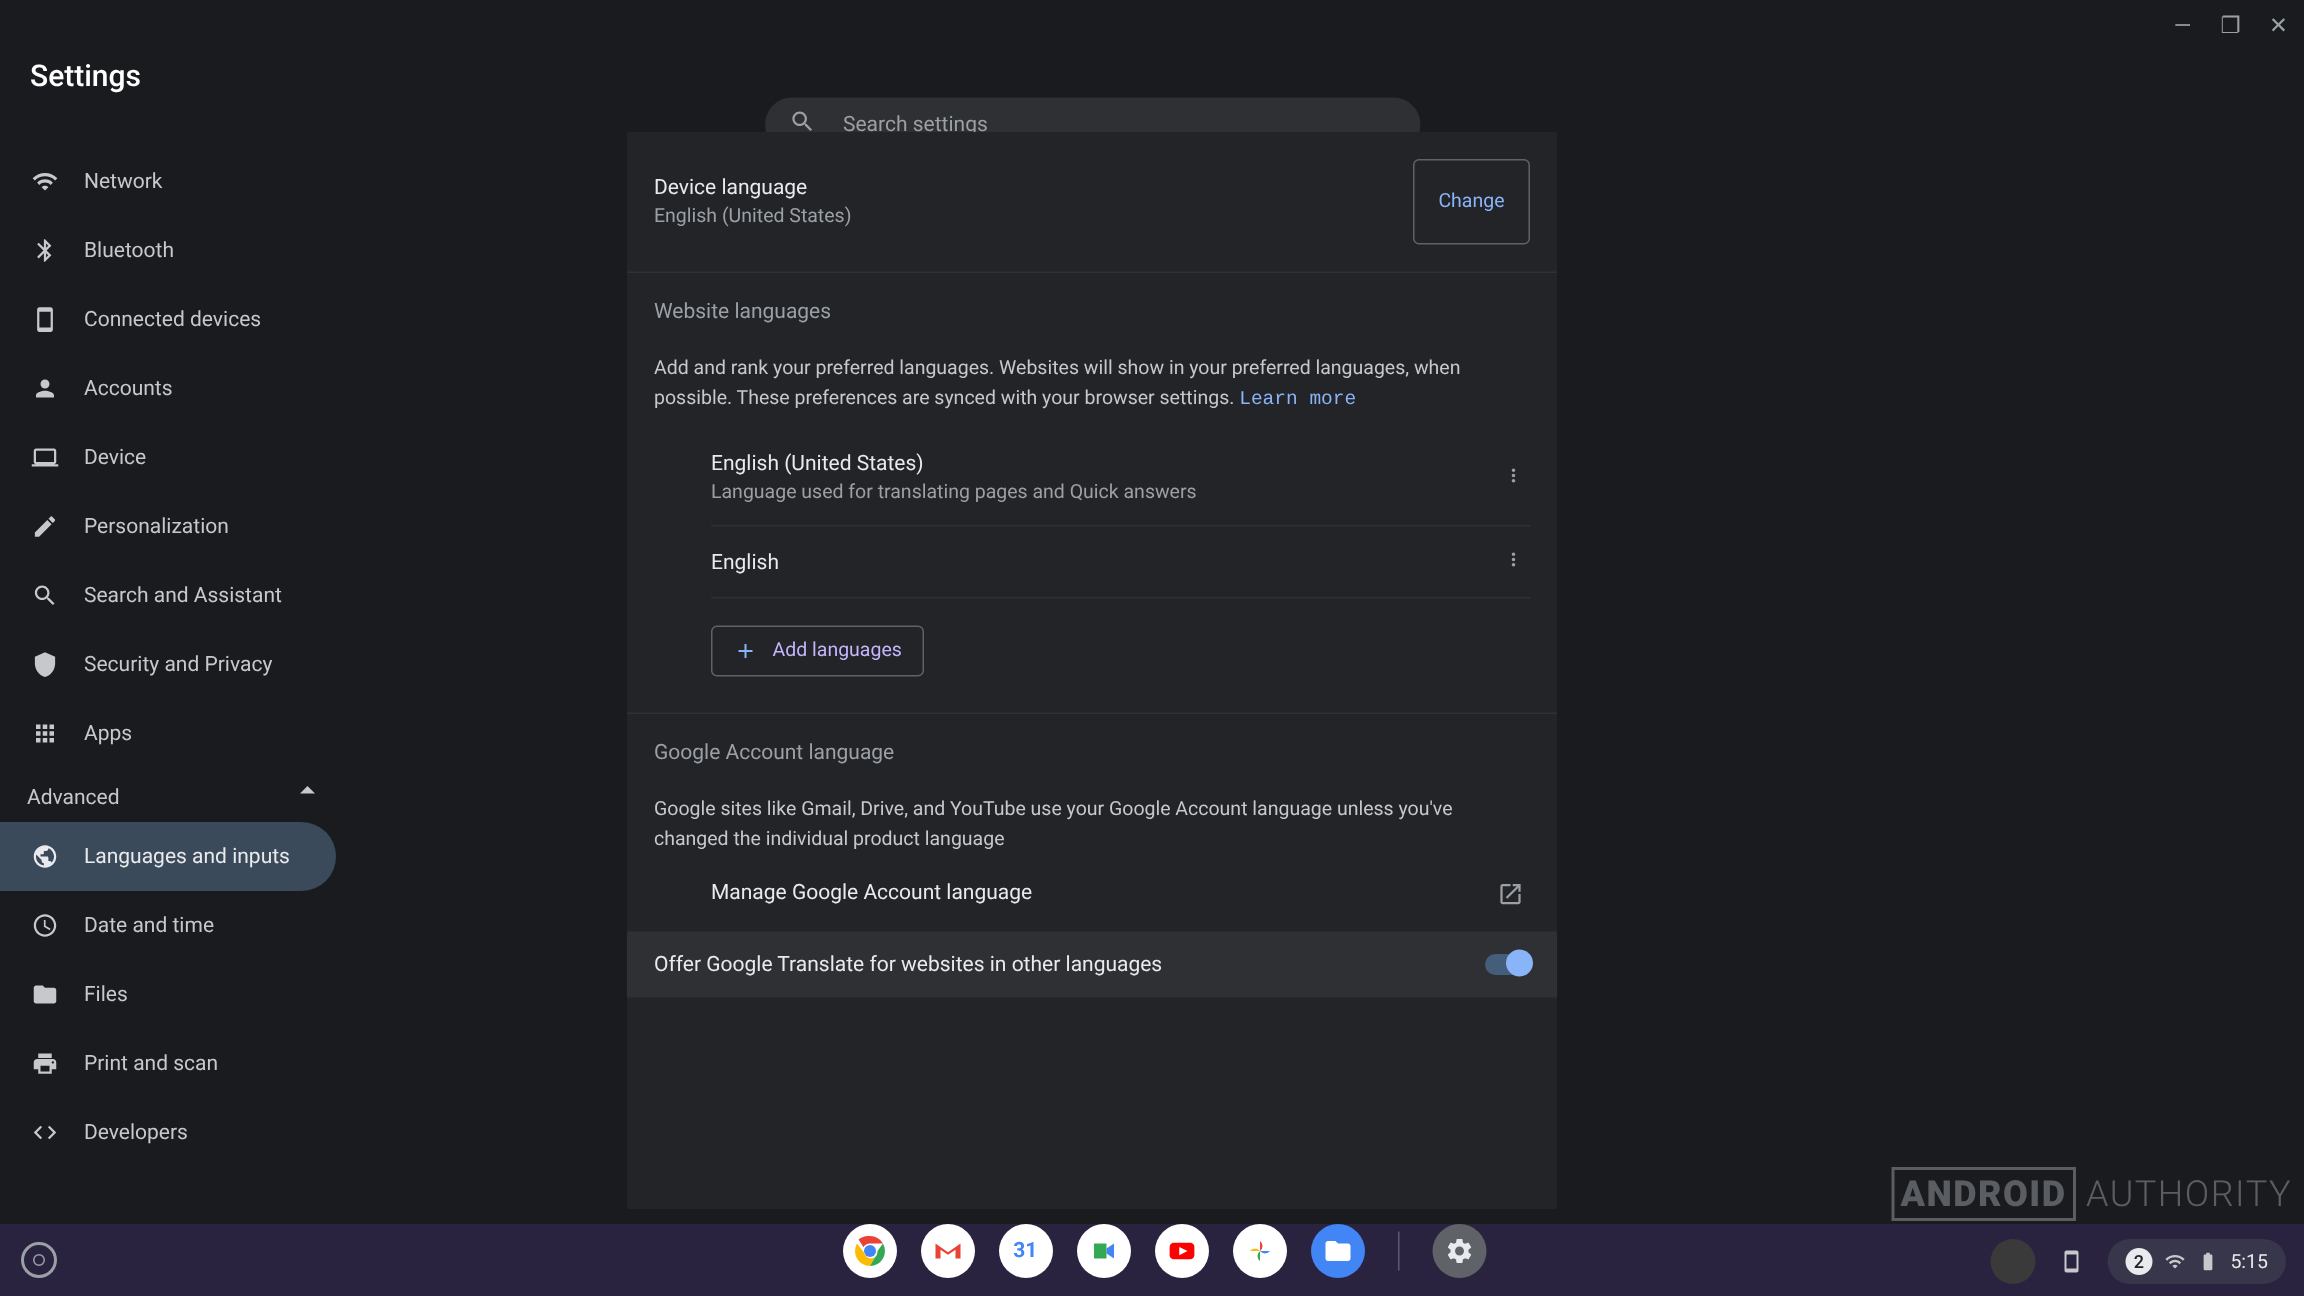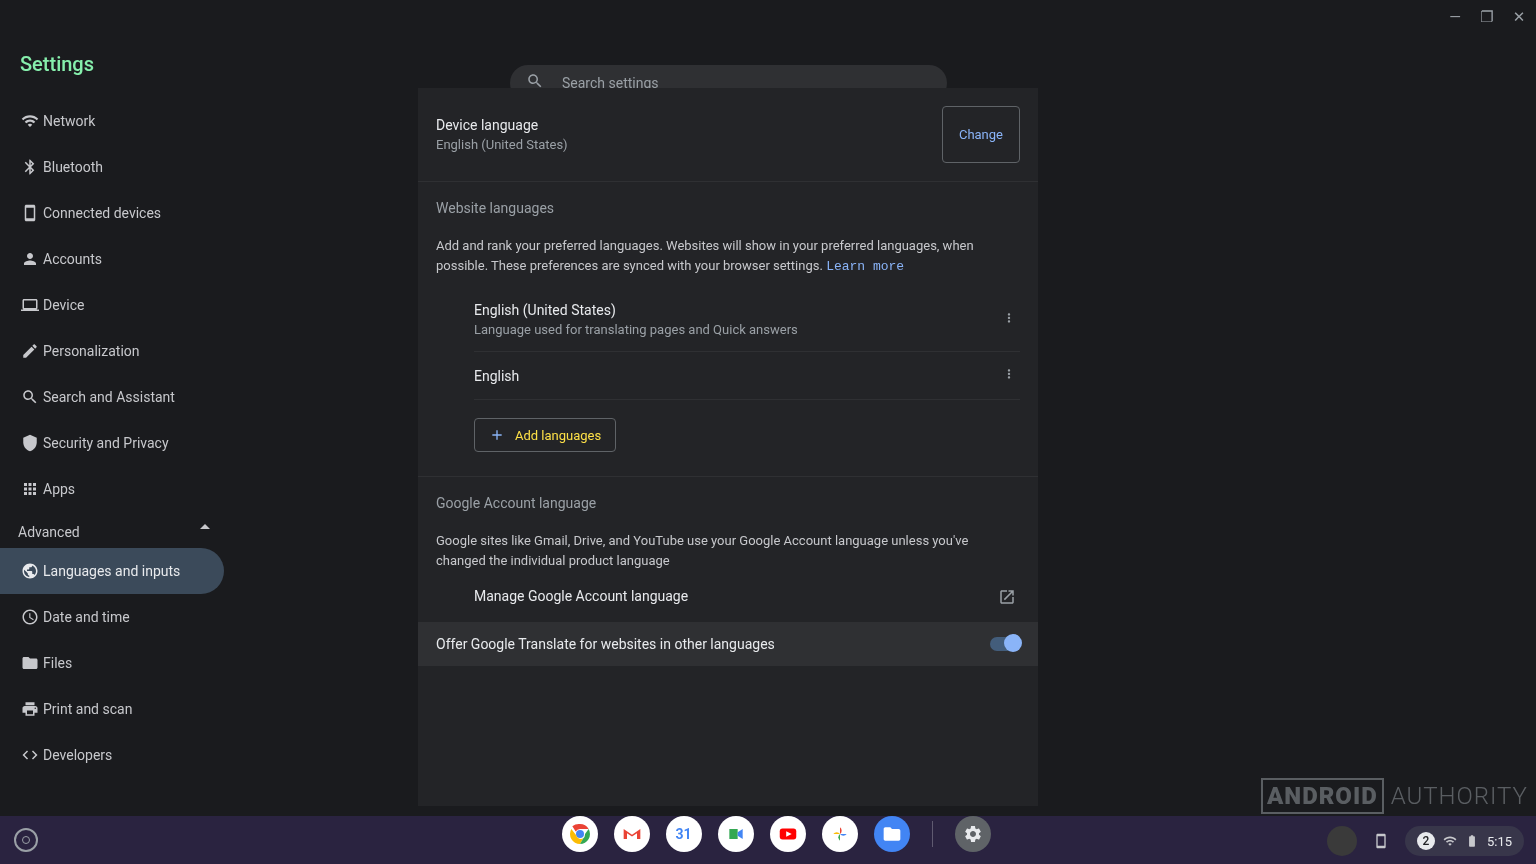--- a/index.html
+++ b/index.html
@@ -1,26 +1,26 @@
 <!DOCTYPE html>
 <html><head>
 <meta charset="utf-8">
 <style>
 * { box-sizing: border-box; margin: 0; padding: 0; font-family: 'Roboto', 'Segoe UI', Arial, sans-serif; }
 html, body { width: 1536px; height: 864px; background: #1a1b1e; color: #e8eaed; overflow: hidden; }
 .window-controls { position: absolute; top: 8px; right: 8px; display: flex; gap: 14px; align-items: center; }
 .window-controls span { color: #9aa0a6; font-size: 15px; cursor: pointer; width: 18px; text-align: center; }
 .header { position: absolute; top: 0; left: 0; right: 0; height: 88px; display: flex; align-items: center; padding-left: 20px; }
-.settings-title { font-size: 20px; font-weight: 500; color: #86efac; position: absolute; left: 20px; top: 52px; }
+.settings-title { font-size: 20px; font-weight: 500; color: #ffffff; position: absolute; left: 20px; top: 38px; }
 .search-box { position: absolute; left: 510px; top: 45px; width: 437px; height: 36px; background: #2f3033; border-radius: 50px; display: flex; align-items: center; padding: 0 16px; gap: 18px; margin-top: 20px; }
 .search-box .search-icon { color: #9aa0a6; }
 .search-box input { border: none; background: transparent; color: #e8eaed; font-size: 14px; flex: 1; outline: none; }
 .search-box input::placeholder { color: #9aa0a6; }
 .sidebar { position: absolute; top: 98px; left: 0; width: 230px; bottom: 58px; overflow-y: auto; }
-.sidebar-item { display: flex; align-items: center; height: 46px; padding-left: 20px; gap: 3px; cursor: pointer; border-radius: 0 28px 28px 0; margin-right: 6px; color: #c7c8cc; font-size: 14px; font-weight: 400; }
+.sidebar-item { display: flex; align-items: center; height: 46px; padding-left: 20px; gap: 16px; cursor: pointer; border-radius: 0 28px 28px 0; margin-right: 6px; color: #c7c8cc; font-size: 14px; font-weight: 400; }
 .sidebar-item.active { background: #3b4a5a; color: #e8eaed; }
 .sidebar-item .icon { width: 20px; text-align: center; color: #c7c8cc; font-size: 16px; display: flex; justify-content: center; }
 .sidebar-item .icon svg { fill: #c7c8cc; width: 18px; height: 18px; }
 .sidebar-item.active .icon svg { fill: #e8eaed; }
 .sidebar-section { display: flex; justify-content: space-between; align-items: flex-start; padding: 12px 20px 8px 18px; color: #c7c8cc; font-size: 14px; cursor: pointer; }
 .sidebar-section .chev { border-left: 5px solid transparent; border-right: 5px solid transparent; border-bottom: 5px solid #c7c8cc; width:0; height:0; }
 .content { position: absolute; top: 88px; left: 418px; width: 620px; bottom: 58px; background: #232427; }
 .content-header { display: flex; align-items: center; gap: 18px; padding: 16px 18px 18px 18px; }
 .content-header .back svg { fill: #c7c8cc; width: 20px; height: 20px; cursor: pointer; }
 .content-header .title { font-size: 15px; font-weight: 500; color: #e8eaed; }
@@ -33,21 +33,21 @@
 .section-title { font-size: 14px; color: #9aa0a6; margin-bottom: 20px; }
 .section-desc { font-size: 13px; color: #c7c8cc; line-height: 1.5; }
 .section-desc a { color: #8ab4f8; text-decoration: none; font-family: Liberation Mono, monospace; }
 .lang-list { margin-top:12px; padding-left: 38px; }
 .lang-item { display: flex; justify-content: space-between; align-items: center; padding: 14px 0 14px 0; border-bottom: 1px solid rgba(255,255,255,0.06); }
 .lang-item:last-of-type { border-bottom: 1px solid rgba(255,255,255,0.06); }
 .lang-text .primary { font-size: 14px; color: #e8eaed; }
 .lang-text .secondary { font-size: 13px; color: #9aa0a6; margin-top: 4px; }
 .dots { color: #9aa0a6; cursor: pointer; padding-right: 4px; }
 .dots svg { fill: #9aa0a6; width: 14px; height: 14px; }
-.add-btn { margin-top: 18px; display: inline-flex; align-items: center; gap: 10px; border: 1px solid #5f6367; border-radius: 4px; background: transparent; color: #fde047; padding: 8px 14px; font-size: 13px; cursor: pointer; }
+.add-btn { margin-top: 18px; display: inline-flex; gap: 10px; border: 1px solid #5f6367; border-radius: 4px; background: transparent; color: #c4b5fd; padding: 8px 14px; font-size: 13px; cursor: pointer; }
 .add-btn svg { fill: #8ab4f8; width: 16px; height: 16px; }
 .manage-row { display:flex; justify-content:space-between; align-items:flex-start; padding: 18px 0 16px 38px; cursor:pointer; }
 .manage-row svg { fill:#9aa0a6; width:18px; height:18px; margin-right:4px;}
 .translate-row { background: #2f3033; display:flex; justify-content:space-between; align-items:center; padding: 14px 18px; }
 .toggle { width:30px; height:14px; background:#435d7b; border-radius:8px; position:relative; cursor:pointer; }
 .toggle .knob { position:absolute; right:-2px; top:-3px; width:18px; height:18px; background:#8ab4f8; border-radius:50%; }
 .shelf { position: absolute; bottom:0; left:0; right:0; height:48px; background:#2a2340; display:flex; align-items:flex-start; justify-content:center;padding-left:16px; }
 .launcher { position:absolute; left:14px; bottom:12px; width:24px; height:24px; border:2px solid #9aa0a6; border-radius:50%; display:flex; align-items:center; justify-content:center; }
 .launcher-inner { width:8px; height:8px; border:1px solid #9aa0a6; border-radius:50%; }
 .shelf-icons { display:flex; gap:16px; align-items:center; }

